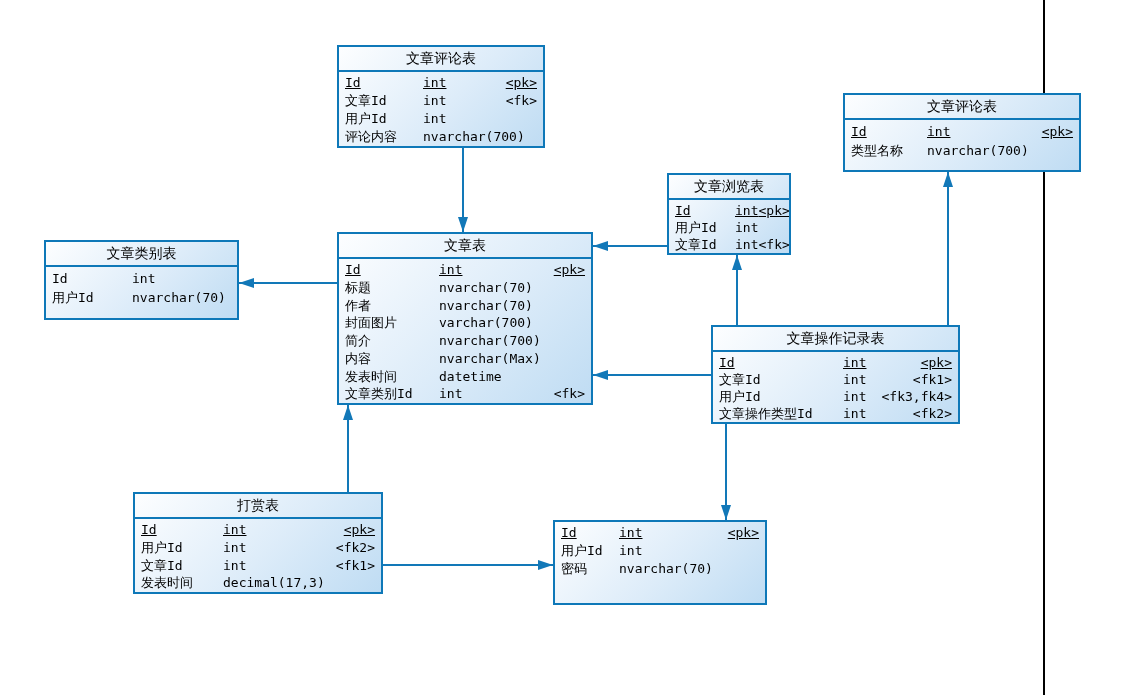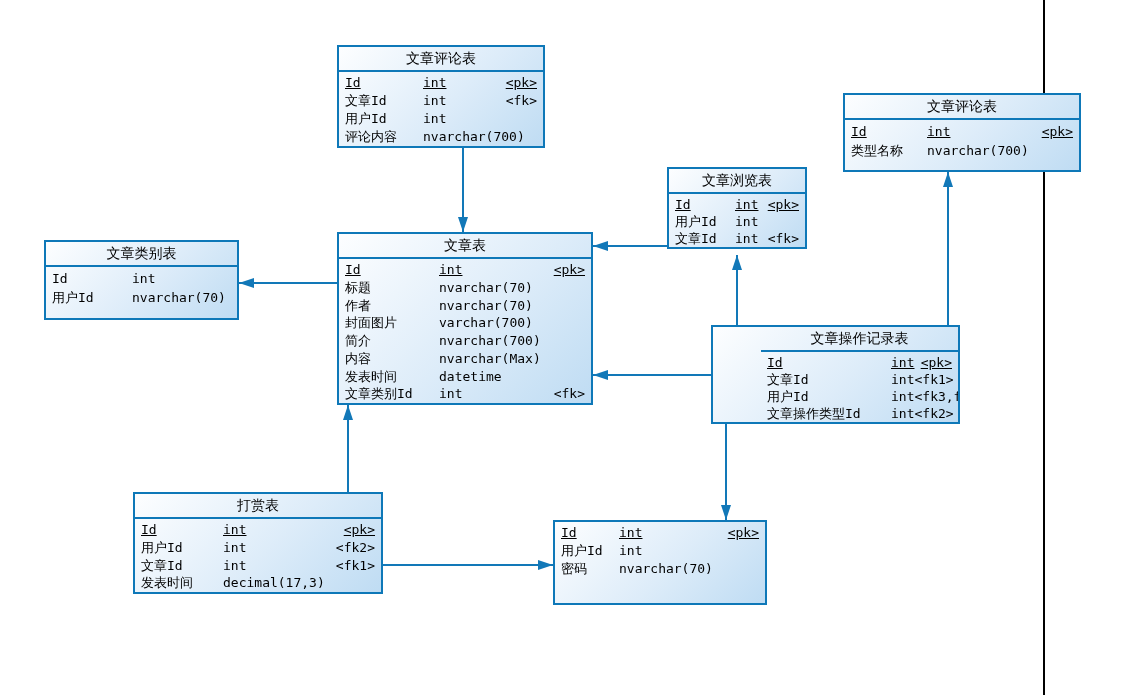--- a/index.html
+++ b/index.html
@@ -95,21 +95,21 @@
           <span class="c-type u">int</span>
           <span class="c-key u">&lt;pk&gt;</span>
         </div>
         <div class="col-row" style="height: 19px; line-height: 19px;">
           <span class="c-name" style="width: 76px;">类型名称</span>
           <span class="c-type">nvarchar(700)</span>
           <span class="c-key"></span>
         </div>
       </div>
     </div>
-    <div class="entity" style="left: 667px; top: 167px; width: 140px; height: 82px;">
+    <div class="entity" style="left: 667px; top: 173px; width: 124px; height: 82px;">
       <div class="entity-title">文章浏览表</div>
       <div class="entity-body">
         <div class="col-row" style="height: 17px; line-height: 17px;">
           <span class="c-name u" style="width: 60px;">Id</span>
           <span class="c-type u">int</span>
           <span class="c-key u">&lt;pk&gt;</span>
         </div>
         <div class="col-row" style="height: 17px; line-height: 17px;">
           <span class="c-name" style="width: 60px;">用户Id</span>
           <span class="c-type">int</span>
@@ -175,21 +175,21 @@
           <span class="c-type">datetime</span>
           <span class="c-key"></span>
         </div>
         <div class="col-row" style="height: 17.75px; line-height: 17.75px;">
           <span class="c-name" style="width: 94px;">文章类别Id</span>
           <span class="c-type">int</span>
           <span class="c-key">&lt;fk&gt;</span>
         </div>
       </div>
     </div>
-    <div class="entity" style="left: 711px; top: 325px; width: 249px; height: 99px; padding-left: 48px;">
+    <div class="entity" style="left: 711px; top: 325px; width: 249px; height: 99px;">
       <div class="entity-title">文章操作记录表</div>
       <div class="entity-body">
         <div class="col-row" style="height: 17px; line-height: 17px;">
           <span class="c-name u" style="width: 124px;">Id</span>
           <span class="c-type u">int</span>
           <span class="c-key u">&lt;pk&gt;</span>
         </div>
         <div class="col-row" style="height: 17px; line-height: 17px;">
           <span class="c-name" style="width: 124px;">文章Id</span>
           <span class="c-type">int</span>

